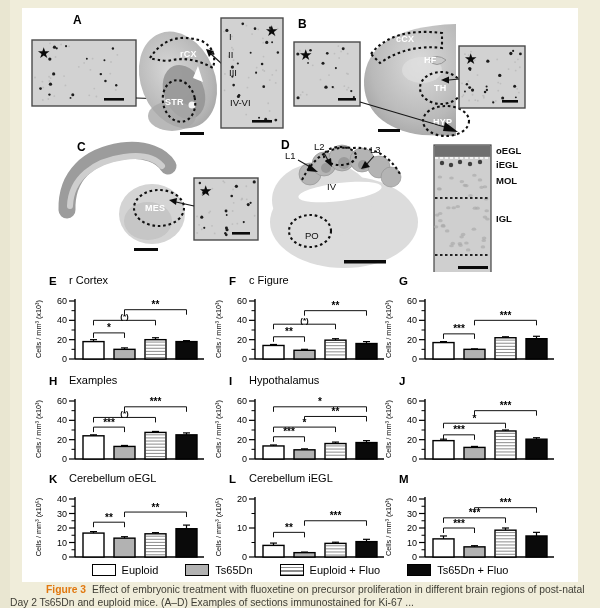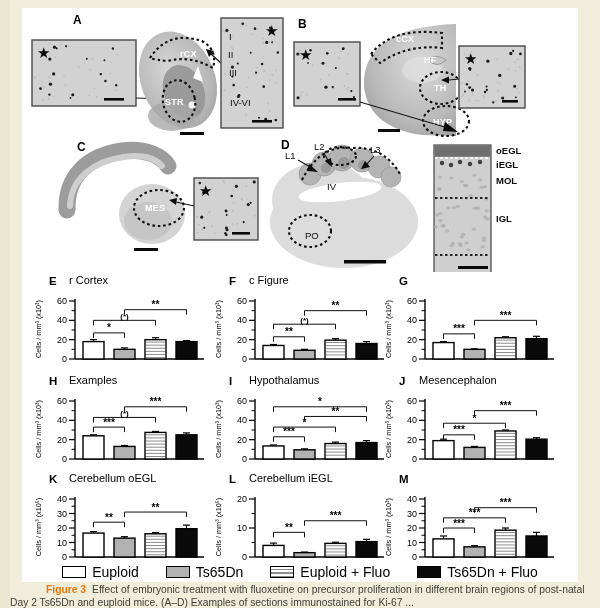--- a/index.html
+++ b/index.html
@@ -22,21 +22,21 @@
   .ch{position:relative;height:15px;}
   .cletter{position:absolute;left:16px;top:1px;font-size:11.5px;font-weight:bold;color:#000;}
   .ctitle{display:block;margin-left:36px;width:134px;font-size:11px;color:#000;}
   #legend{position:absolute;left:0;top:556px;width:556px;display:flex;justify-content:center;gap:27px;align-items:center;}
   .leg-item{display:flex;align-items:center;gap:6px;}
   .sw{width:24px;height:12px;border:1.6px solid #000;box-sizing:border-box;}
   .sw-white{background:#fff;}
   .sw-gray{background:#b2b2b2;}
   .sw-stripes{background:repeating-linear-gradient(180deg,#ffffff 0 2px,#8c8c8c 2px 3.4px);}
   .sw-black{background:#0a0a0a;}
-  .leg-label{font-size:14px;color:#000;}
+  .leg-label{font-size:11px;color:#000;}
   #caption{position:absolute;left:10px;top:584px;width:580px;height:24px;overflow:hidden;
            font-size:10.3px;line-height:12.5px;color:#3f3e36;}
   #caption .fig-label{color:#e1780f;font-weight:bold;margin-right:6px;padding-left:36px;}
   text{font-family:"Liberation Sans","DejaVu Sans",sans-serif;}
 </style>
 </head>
 <body>
 
 <div id="page">
   <div id="left-strip"></div>
@@ -659,21 +659,20 @@
             <text x="76" y="46.266666666666666" text-anchor="middle" font-size="10" font-weight="bold" fill="#000">***</text>
             <path d="M 60.5,43.099999999999994 L 60.5,38.099999999999994 L 122.5,38.099999999999994 L 122.5,43.099999999999994" fill="none" stroke="#111" stroke-width="1"></path>
             <text x="91.5" y="36.599999999999994" text-anchor="middle" font-size="10" font-weight="bold" fill="#000">*</text>
             <path d="M 91.5,32.46666666666667 L 91.5,27.46666666666667 L 153.5,27.46666666666667 L 153.5,32.46666666666667" fill="none" stroke="#111" stroke-width="1"></path>
             <text x="122.5" y="25.96666666666667" text-anchor="middle" font-size="10" font-weight="bold" fill="#000">**</text>
             <path d="M 60.5,22.799999999999997 L 60.5,17.799999999999997 L 153.5,17.799999999999997 L 153.5,22.799999999999997" fill="none" stroke="#111" stroke-width="1"></path>
             <text x="107" y="16.299999999999997" text-anchor="middle" font-size="10" font-weight="bold" fill="#000">*</text>
           </svg></div>
         <div class="chart-cell" style="left: 361px; top: 366px;"><div class="ch">
             <span class="cletter">J</span>
-            <span class="ctitle">Mesencephalon</span>
           </div><svg width="182" height="82" viewBox="0 0 182 82">
             <line x1="42" y1="10" x2="42" y2="70" stroke="#000" stroke-width="1.4"></line>
             <line x1="42" y1="70" x2="171" y2="70" stroke="#000" stroke-width="1.4"></line>
             <line x1="42" y1="70" x2="36" y2="70" stroke="#000" stroke-width="1.2"></line>
             <text x="34" y="73" text-anchor="end" font-size="9" fill="#000">0</text>
             <line x1="42" y1="60.333333333333336" x2="38.5" y2="60.333333333333336" stroke="#000" stroke-width="1"></line>
             <line x1="42" y1="50.66666666666667" x2="36" y2="50.66666666666667" stroke="#000" stroke-width="1.2"></line>
             <text x="34" y="53.66666666666667" text-anchor="end" font-size="9" fill="#000">20</text>
             <line x1="42" y1="41" x2="38.5" y2="41" stroke="#000" stroke-width="1"></line>
             <line x1="42" y1="31.333333333333336" x2="36" y2="31.333333333333336" stroke="#000" stroke-width="1.2"></line>

